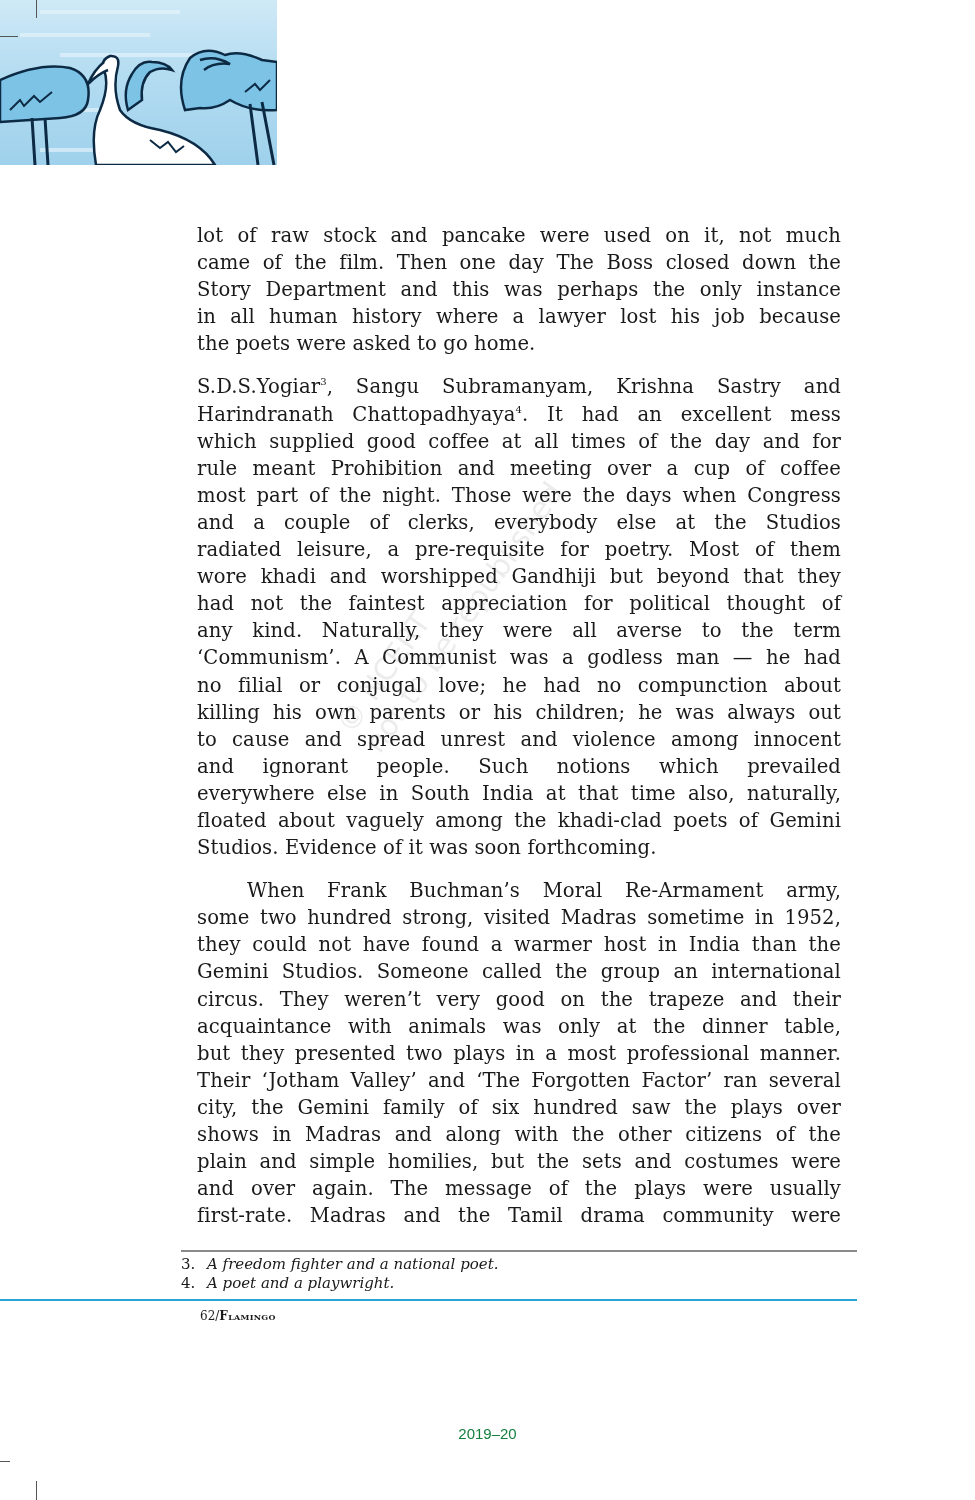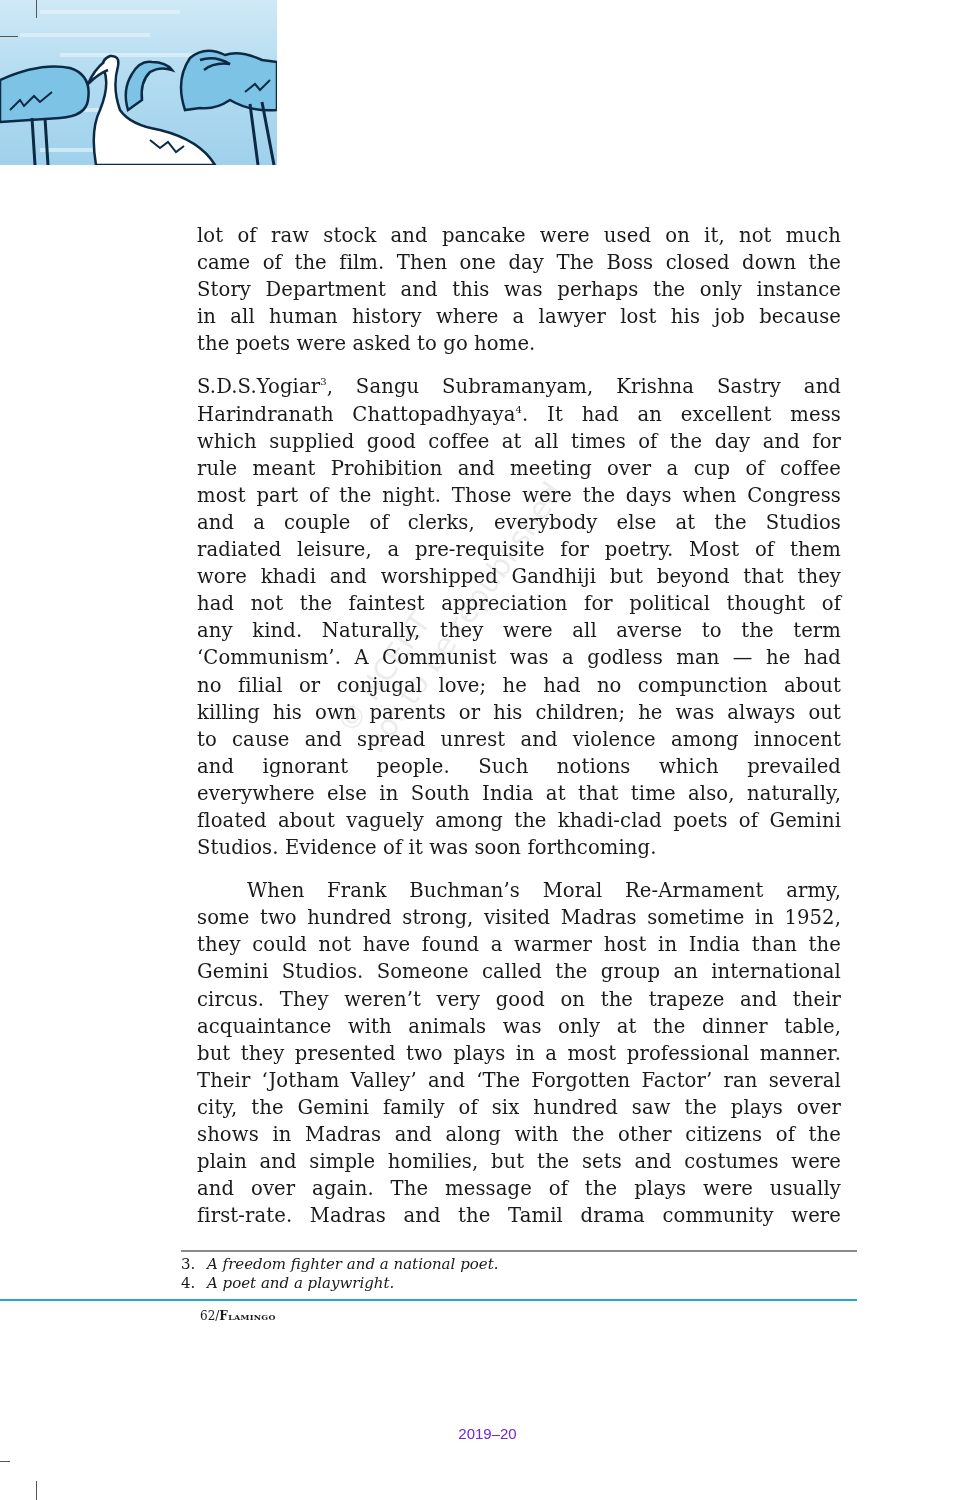--- a/index.html
+++ b/index.html
@@ -34,21 +34,21 @@
     .footnotes .fn-num { font-style: normal; display: inline-block; width: 26px; }
     .blue-rule {
       position: absolute; left: 0; top: 1299px; width: 857px; height: 2px; background: #2aa3d5;
     }
     .folio {
       position: absolute; left: 180px; top: 1306px; font-size: 12px; line-height: 20px; margin-left: 20px;
     }
     .folio .book { font-weight: bold; font-variant: small-caps; letter-spacing: 0.3px; }
     .year {
       position: absolute; left: 0; width: 975px; top: 1425px; text-align: center;
-      font-family: "Liberation Sans", sans-serif; font-size: 15px; color: #6d28d9;
+      font-family: "Liberation Sans", sans-serif; font-size: 15px; color: #15803d;
     }
     .watermark {
       position: absolute; left: 330px; top: 720px;
       transform: rotate(-55deg); transform-origin: left top;
       font-family: "DejaVu Sans", sans-serif; font-size: 30px; line-height: 34px;
       color: rgba(150,150,150,0.18); pointer-events: none; white-space: nowrap;
     }
   </style>
 </head>
 <body>

